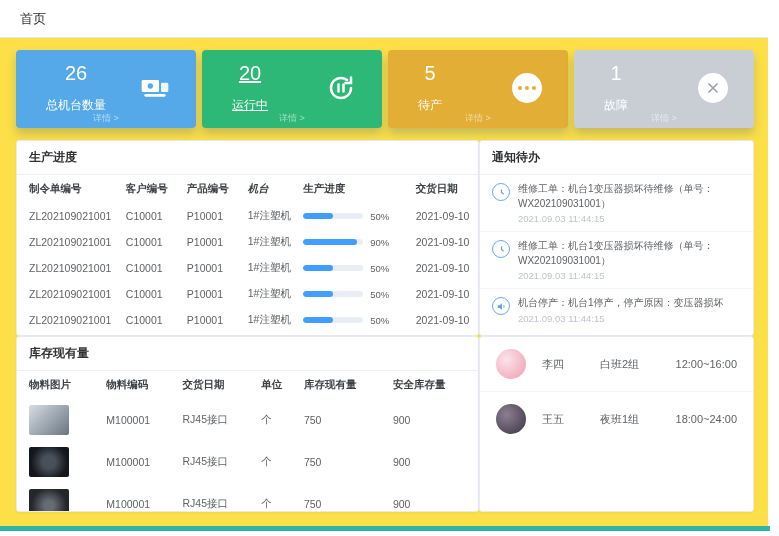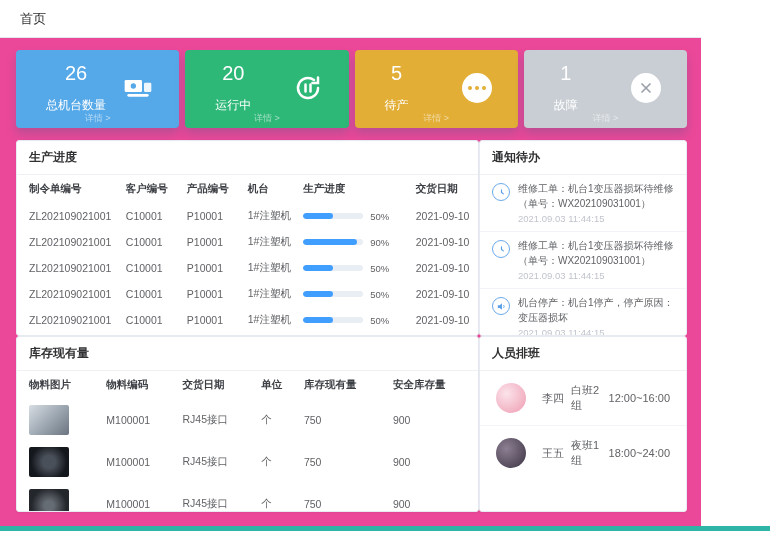--- a/index.html
+++ b/index.html
@@ -1,18 +1,18 @@
 <!DOCTYPE html>
 <html><head>
 <meta charset="utf-8">
 <style>
   * { margin:0; padding:0; box-sizing:border-box; }
   html,body { width:779px; height:536px; background:#fff; overflow:hidden;
               font-family:"Liberation Sans","DejaVu Sans",sans-serif; }
-  .app { position:relative; width:701px; height:531px; background:#ec4899; }
+  .app { position:relative; width:768px; height:531px; background:#fde047; }
   .topbar { height:38px; background:#fff; border-bottom:1px solid #e4e7ed;
             display:flex; align-items:center; padding:0 20px; }
   .tab { font-size:13px; color:#303133; cursor:pointer; }
   .content { padding:12px 14px 0 16px; }
 
   
   .cards { display:flex; gap:6px; margin-bottom:12px; }
   .card { flex:1; height:78px; border-radius:4px; position:relative; color:#fff;
           box-shadow:0 6px 10px rgba(60,90,130,.28); cursor:pointer; }
   .card-main { display:flex; align-items:center; justify-content:space-between;
@@ -33,21 +33,21 @@
   .panel { background:#fff; border:1px solid #e8ecf2; border-radius:3px;
            box-shadow:0 1px 3px rgba(0,0,0,.05); overflow:hidden; }
   .panel-title { padding:8px 12px; font-size:12px; font-weight:bold; color:#303133;
                  border-bottom:1px solid #eef0f4; }
 
   table { width:100%; border-collapse:collapse; }
   th { font-size:10.5px; color:#3c3f44; font-weight:bold; text-align:left; padding:7px 4px; }
   td { font-size:10.5px; color:#606266; padding:6px 4px; }
   .prod-table th:first-child, .prod-table td:first-child { padding-left:12px; }
   .prod-table .col-order{width:106px;} .prod-table .col-cust{width:64px;}
-  .prod-table .col-prod{width:64px;} .prod-table .col-mach{width:62px;}
+  .prod-table .col-prod{width:64px;} .prod-table .col-mach{width:62px;font-style:italic;}
   .prod-table .col-prog{width:116px;} .prod-table .col-date{width:72px;}
 
   .pwrap { display:flex; align-items:center; gap:7px; }
   .ptrack { width:60px; height:6px; background:#e9edf4; border-radius:3px; overflow:hidden; }
   .pfill { height:100%; border-radius:3px; }
   .plabel { font-size:9.5px; color:#606266; }
 
   
   .notice { display:flex; gap:8px; padding:7px 12px; border-bottom:1px solid #f2f4f7; cursor:pointer; }
   .notice:last-child { border-bottom:none; }
@@ -99,21 +99,21 @@
               <rect x="2" y="6" width="13" height="9" rx="1"></rect>
               <rect x="16.5" y="8" width="5.5" height="7" rx="1" opacity=".9"></rect>
               <rect x="4" y="16.5" width="16" height="2" rx="1"></rect>
               <circle cx="8.5" cy="10.5" r="2" fill="#56a9e8"></circle>
             </svg>
           </div>
         </div>
         <div class="card-detail">详情 &gt;</div>
       </div>
 
-      <div class="card" style="background: rgb(46, 184, 120);">
+      <div class="card" style="background: rgb(46, 184, 120); text-decoration: underline;">
         <div class="card-main">
           <div class="card-text">
             <div class="card-value">20</div>
             <div class="card-label">运行中</div>
           </div>
           <div class="card-icon">
             <svg viewBox="0 0 24 24" width="30" height="30" fill="none" stroke="#fff" stroke-width="2" stroke-linecap="round">
               <path d="M20 12a8 8 0 1 1-3.2-6.4"></path>
               <path d="M20 3.5v4.5h-4.5"></path>
               <path d="M10 9.2v5.6M14 9.2v5.6"></path>
@@ -337,21 +337,20 @@
               <td>RJ45接口</td>
               <td>个</td>
               <td>750</td>
               <td>900</td>
             </tr>
           </tbody>
         </table>
       </div>
 
       <div class="panel">
-        <div class="panel-title">人员排班</div>
 
         <div class="staff">
           <div class="avatar av-2"></div>
           <div class="staff-name">李四</div>
           <div class="staff-shift">白班2组</div>
           <div class="staff-time">12:00~16:00</div>
         </div>
         <div class="staff">
           <div class="avatar av-3"></div>
           <div class="staff-name">王五</div>

